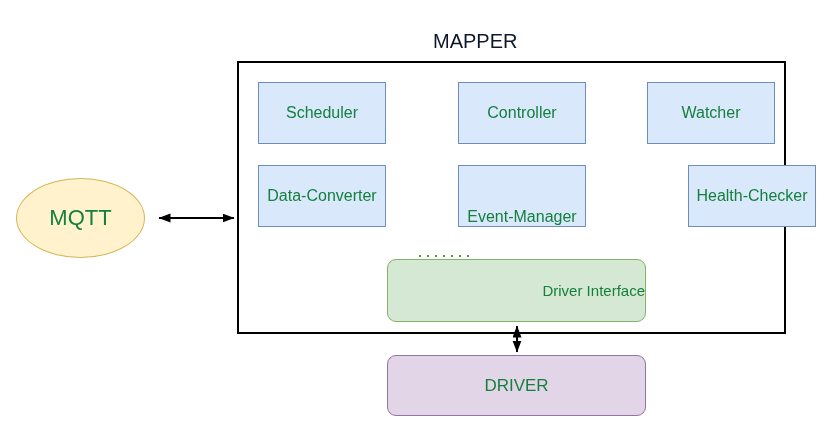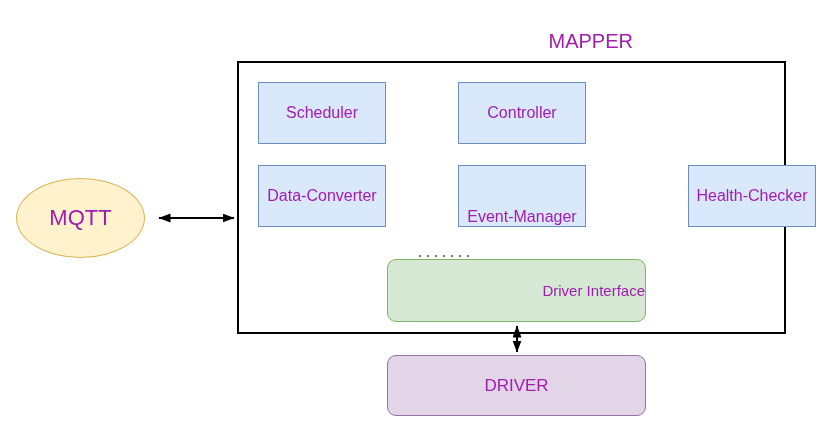--- a/index.html
+++ b/index.html
@@ -13,40 +13,40 @@
     width: 831px;
     height: 446px;
     background: #ffffff;
     overflow: hidden;
     color: #000000;
   }
   .abs { position: absolute; box-sizing: border-box; }
 
   .diagram-title {
     left: 433px; top: 30px; width: 200px; height: 22px;
-    text-align: right;
+    text-align: left;
     font-size: 20px;
     line-height: 22px;
-    color: #a21caf;
+    color: #0f172a;
     white-space: nowrap;
   }
 
   .mapper-box {
     left: 237px; top: 61px; width: 549px; height: 273px;
     background: #ffffff;
     border: 2px solid #000000;
   }
 
   .node {
     display: flex;
     align-items: center;
     justify-content: center;
     text-align: center;
     font-size: 16px;
-    color: #a21caf;
+    color: #15803d;
     white-space: nowrap;
   }
 
   .component {
     width: 128px; height: 62px;
     background: var(--component-fill, #dae8fc);
     border: 1px solid var(--component-stroke, #6c8ebf);
   }
   .pos-scheduler      { left: 258px; top: 82px; }
   .pos-controller     { left: 458px; top: 82px; }
@@ -101,20 +101,23 @@
   <div class="abs mapper-box"></div>
 
   <div class="abs node component pos-scheduler">
     <span>Scheduler</span>
   </div>
 
   <div class="abs node component pos-controller">
     <span>Controller</span>
   </div>
 
+  <div class="abs node component pos-watcher">
+    <span>Watcher</span>
+  </div>
 
   <div class="abs node component pos-data-converter">
     <span>Data-Converter</span>
   </div>
 
   <div class="abs node component pos-event-manager">
     <span>Event-Manager</span>
   </div>
 
   <div class="abs node component pos-health-checker">

